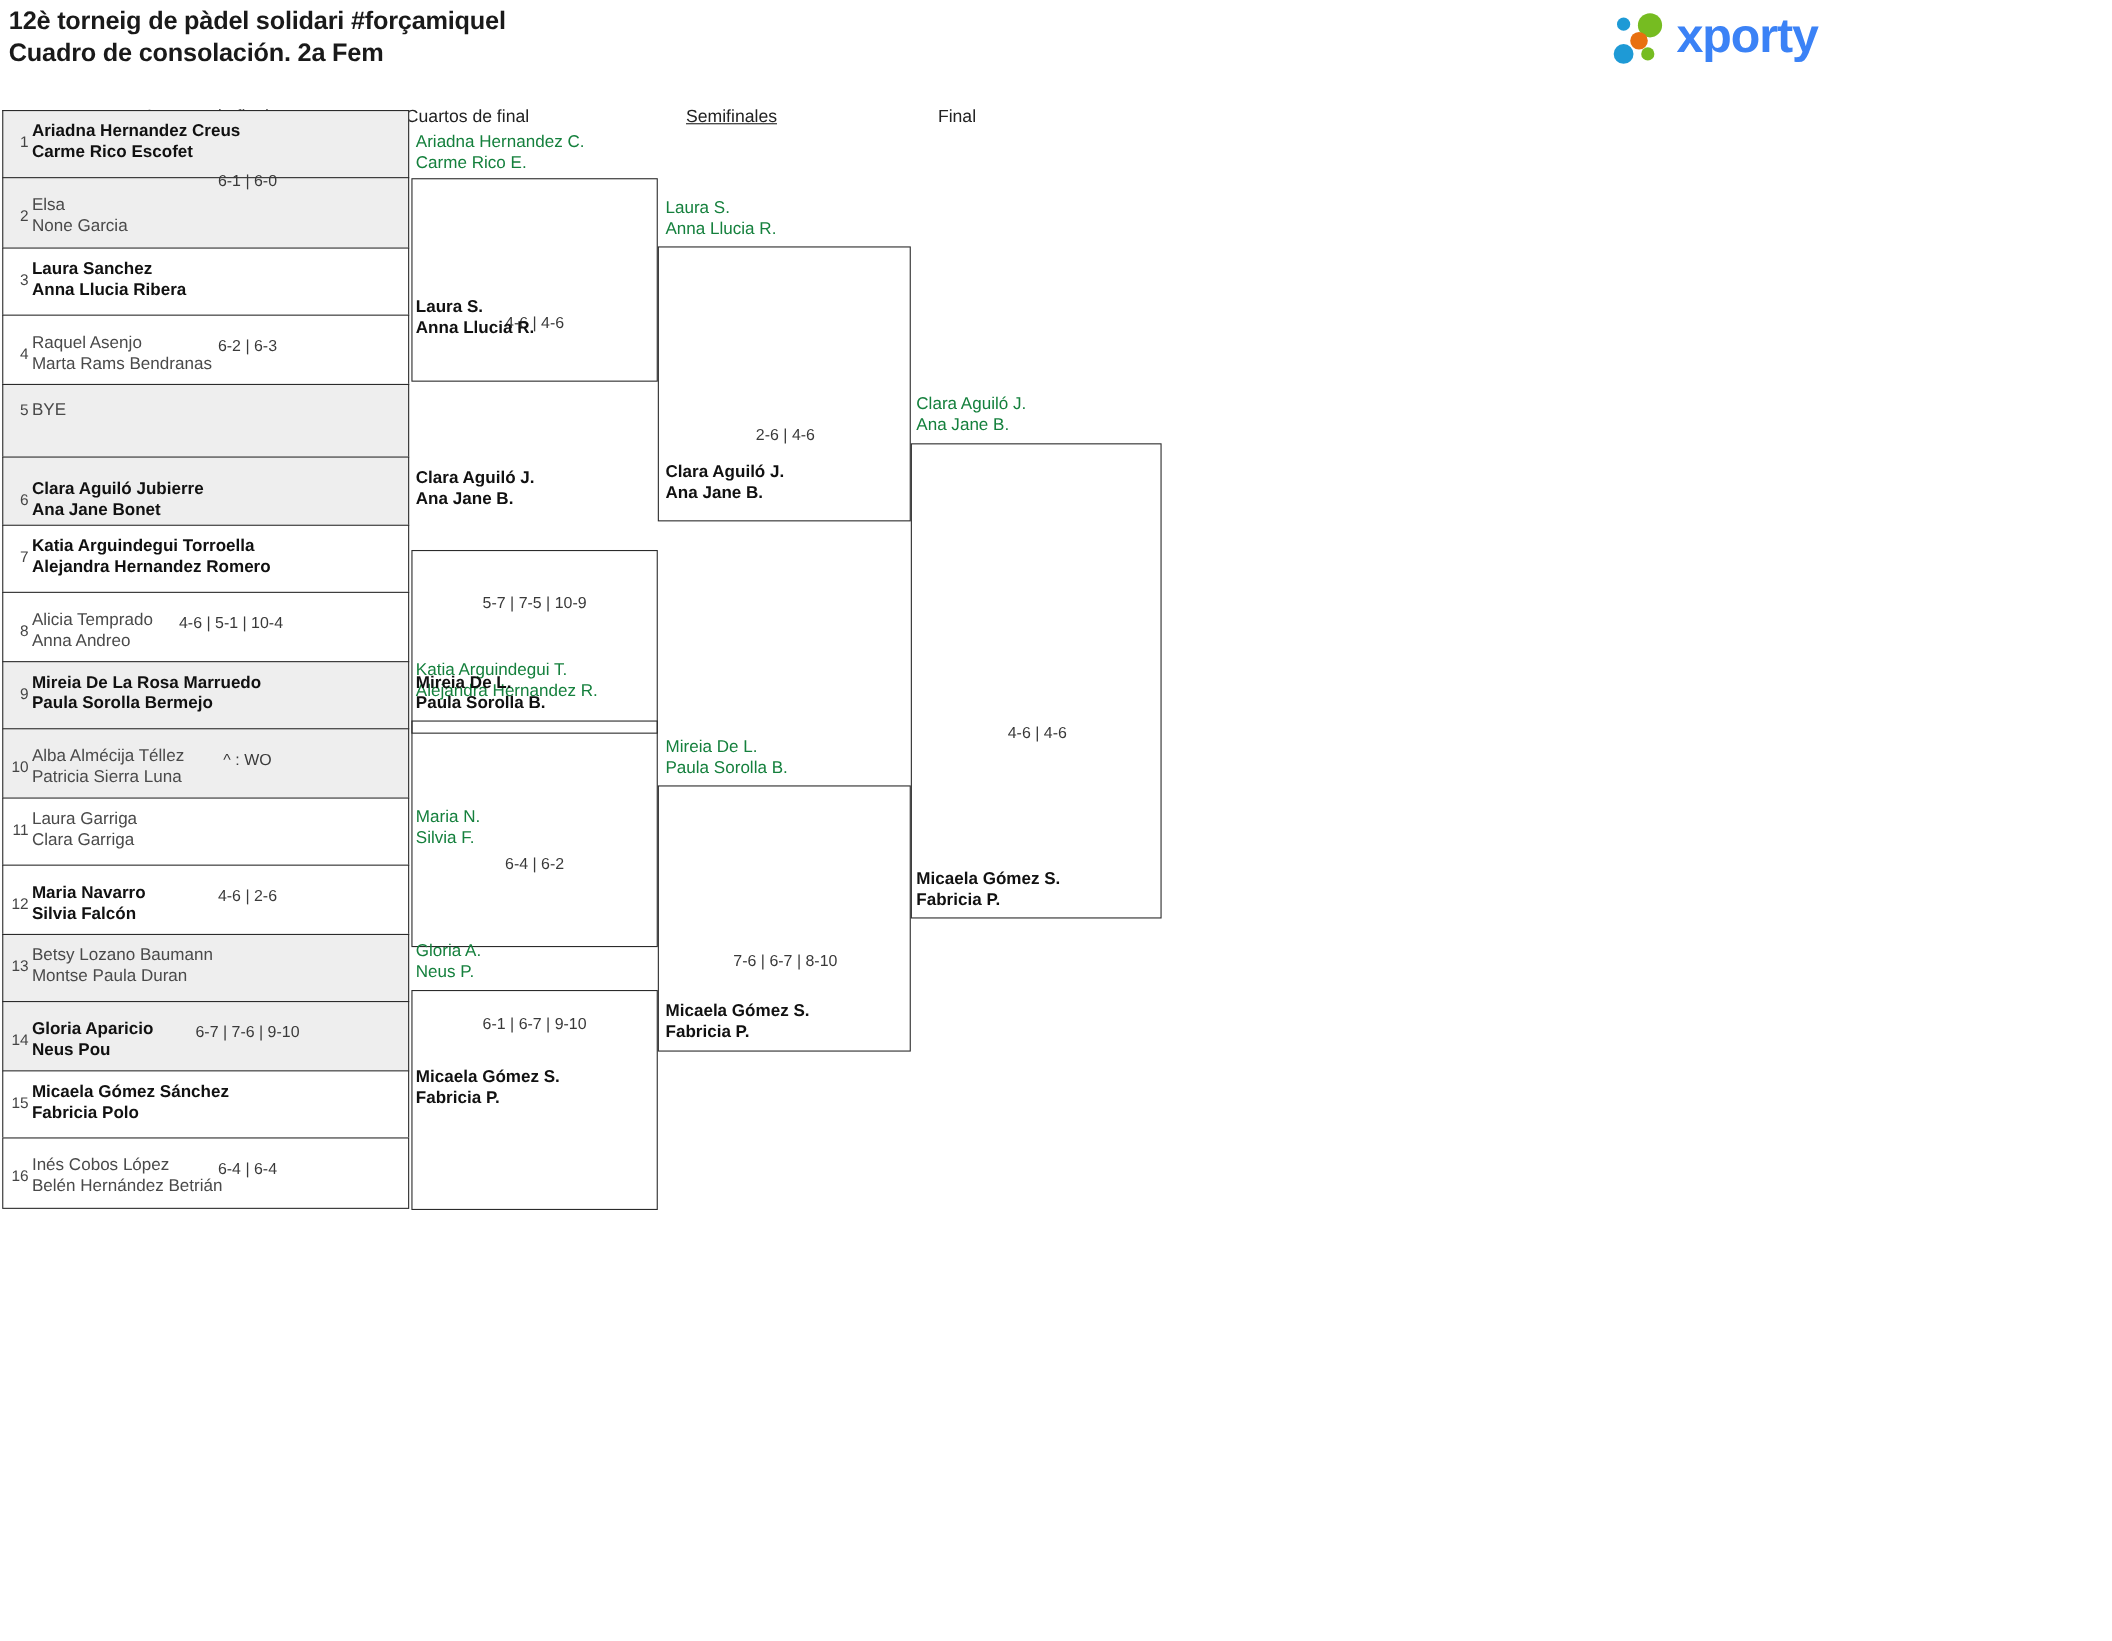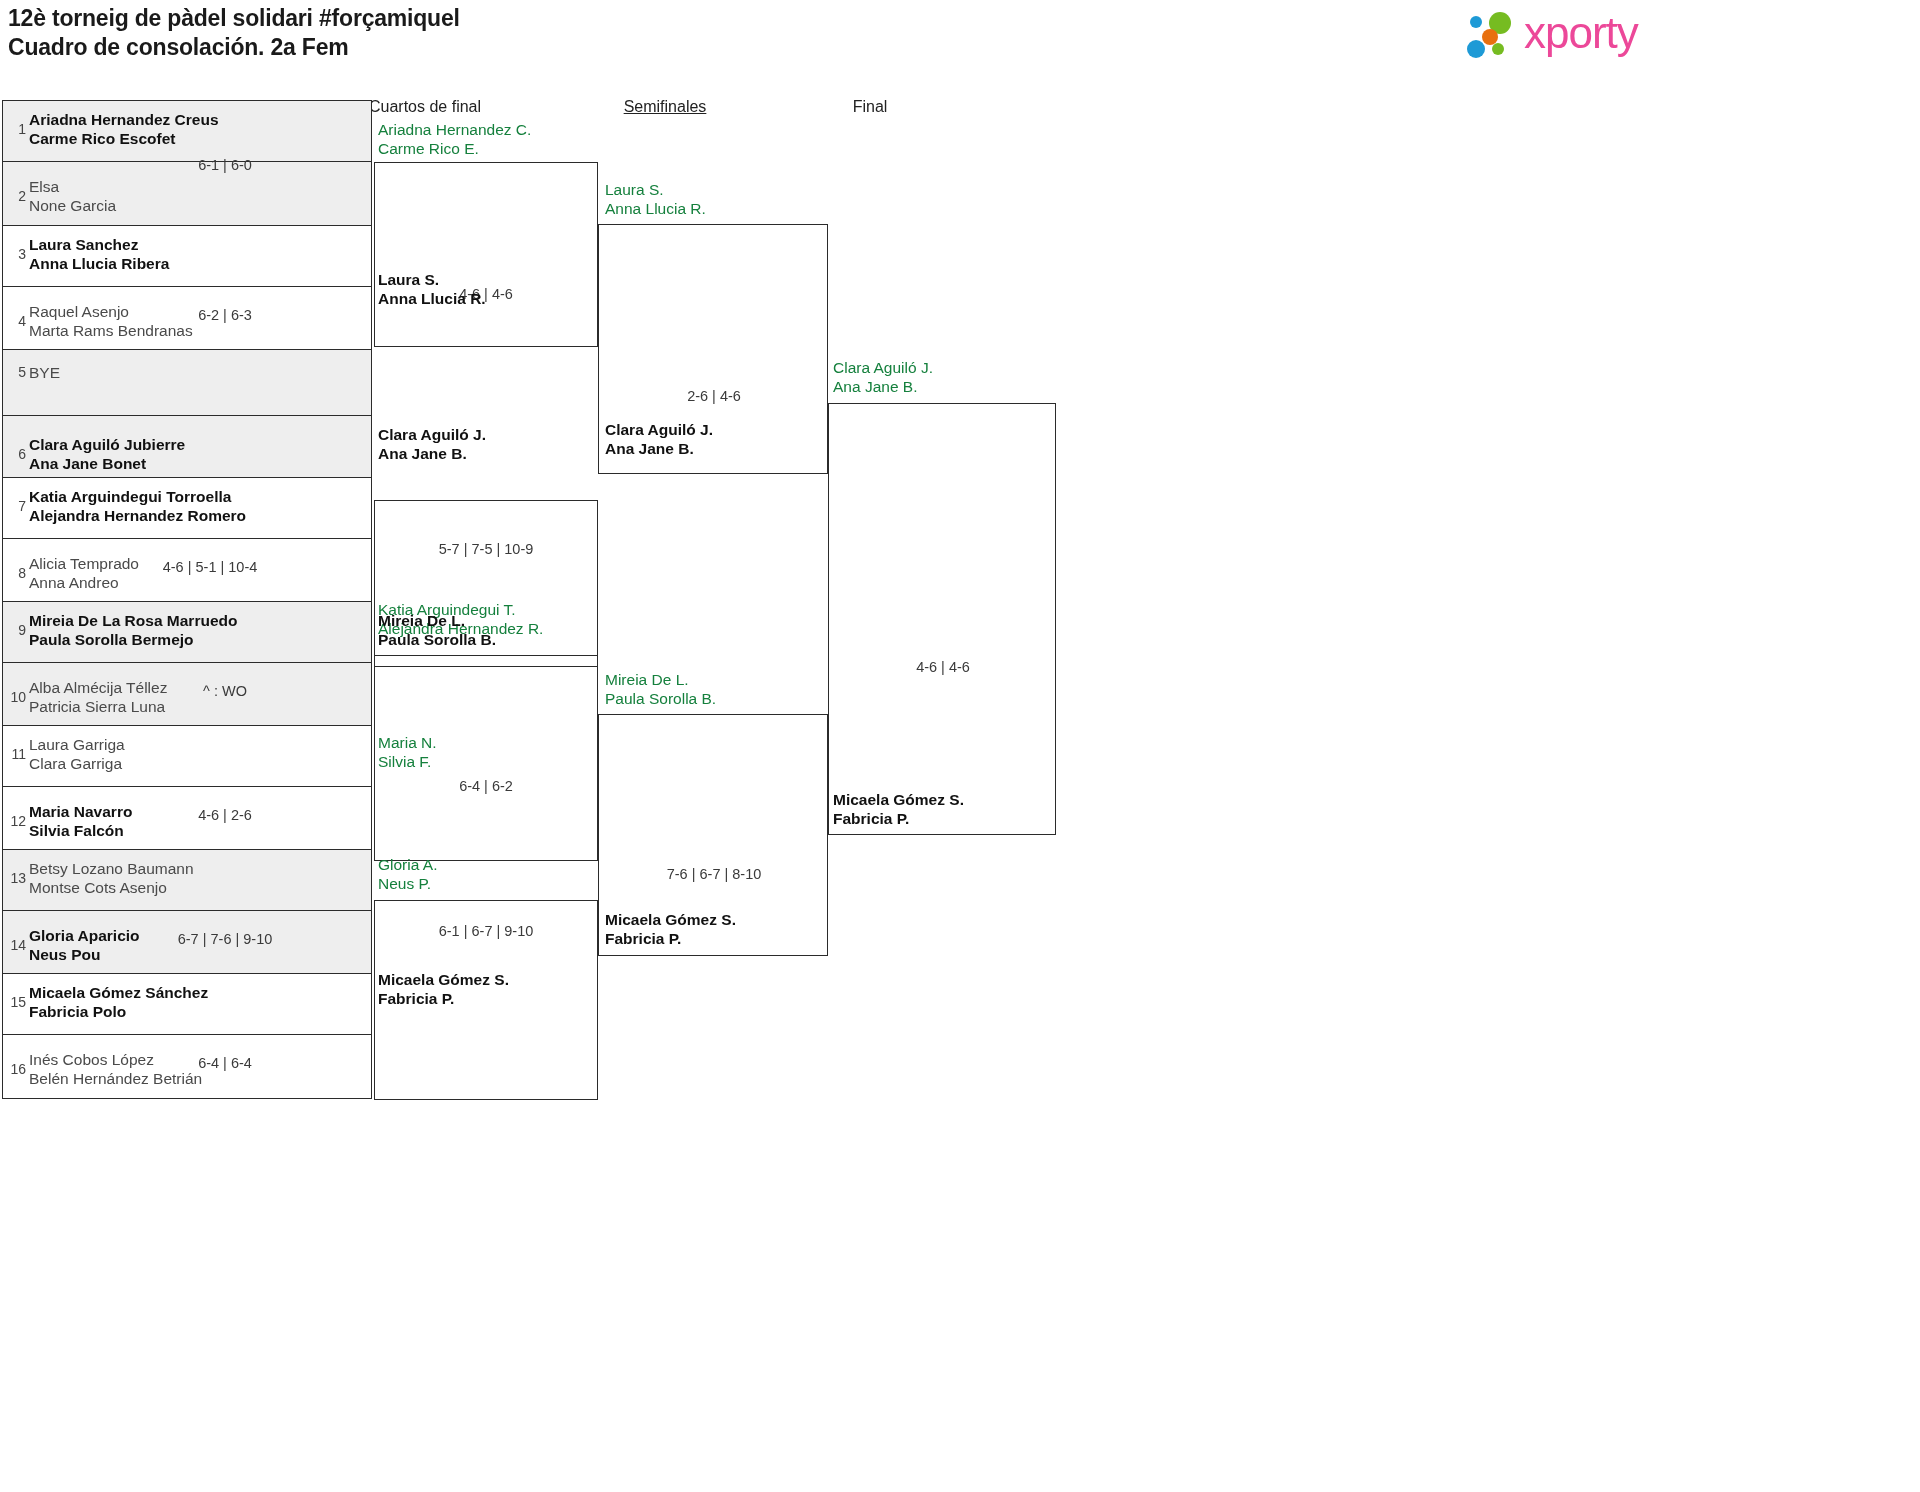--- a/index.html
+++ b/index.html
@@ -50,22 +50,22 @@
     top: 4px;
     width: 60px;
     height: 52px;
   }
   .dot { position: absolute; border-radius: 50%; }
   #logo-text {
     position: absolute;
     left: 66px;
     top: 2px;
     font-size: 44px;
-    font-weight: normal;
-    color: #ec4899;
+    font-weight: bold;
+    color: #3b82f6;
     letter-spacing: -1px;
     line-height: 50px;
   }
 
   
   .round-header {
     position: absolute;
     font-size: 16px;
     font-weight: normal;
     color: #222222;
@@ -261,21 +261,21 @@
       <span>Maria Navarro</span>
       <span class="p2">Silvia Falcón</span>
     </div>
   </div>
   <div class="score" style="left:100px; top:707px; width:250px;">4-6 | 2-6</div>
 
   <div class="r1-cell shaded" style="top:749px; height:61px;">
     <div class="seed" style="top:20px;">13</div>
     <div class="team loser" style="top:9px;">
       <span>Betsy Lozano Baumann</span>
-      <span class="p2">Montse Cots Asenjo</span>
+      <span class="p2">Montse Paula Duran</span>
     </div>
   </div>
   <div class="r1-cell shaded" style="top:810px; height:63px;">
     <div class="seed" style="top:26px;">14</div>
     <div class="team winner" style="top:15px;">
       <span>Gloria Aparicio</span>
       <span class="p2">Neus Pou</span>
     </div>
   </div>
   <div class="score" style="left:100px; top:831px; width:250px;">6-7 | 7-6 | 9-10</div>

